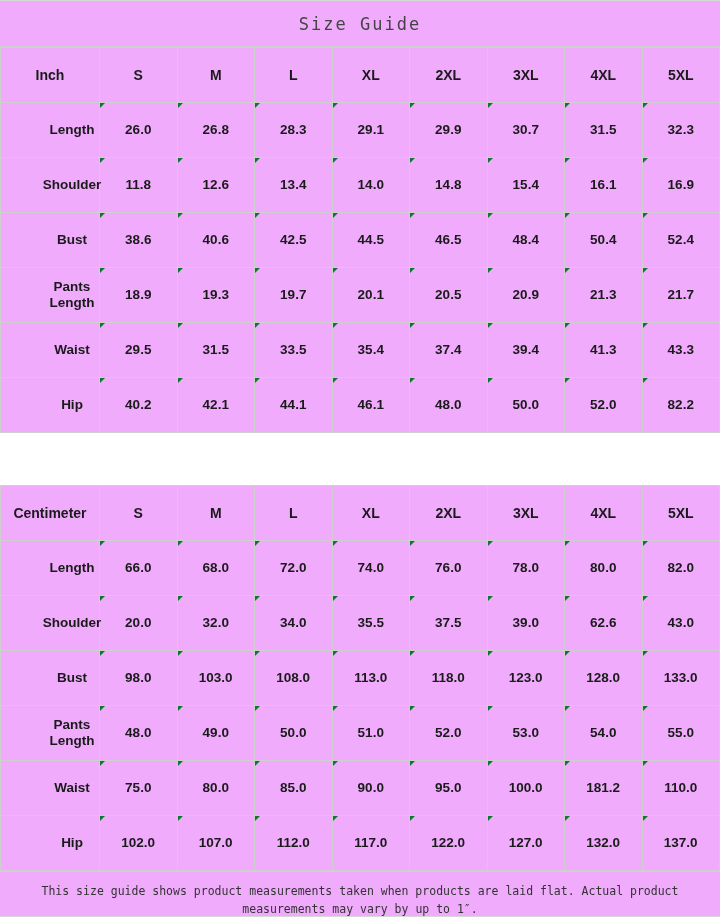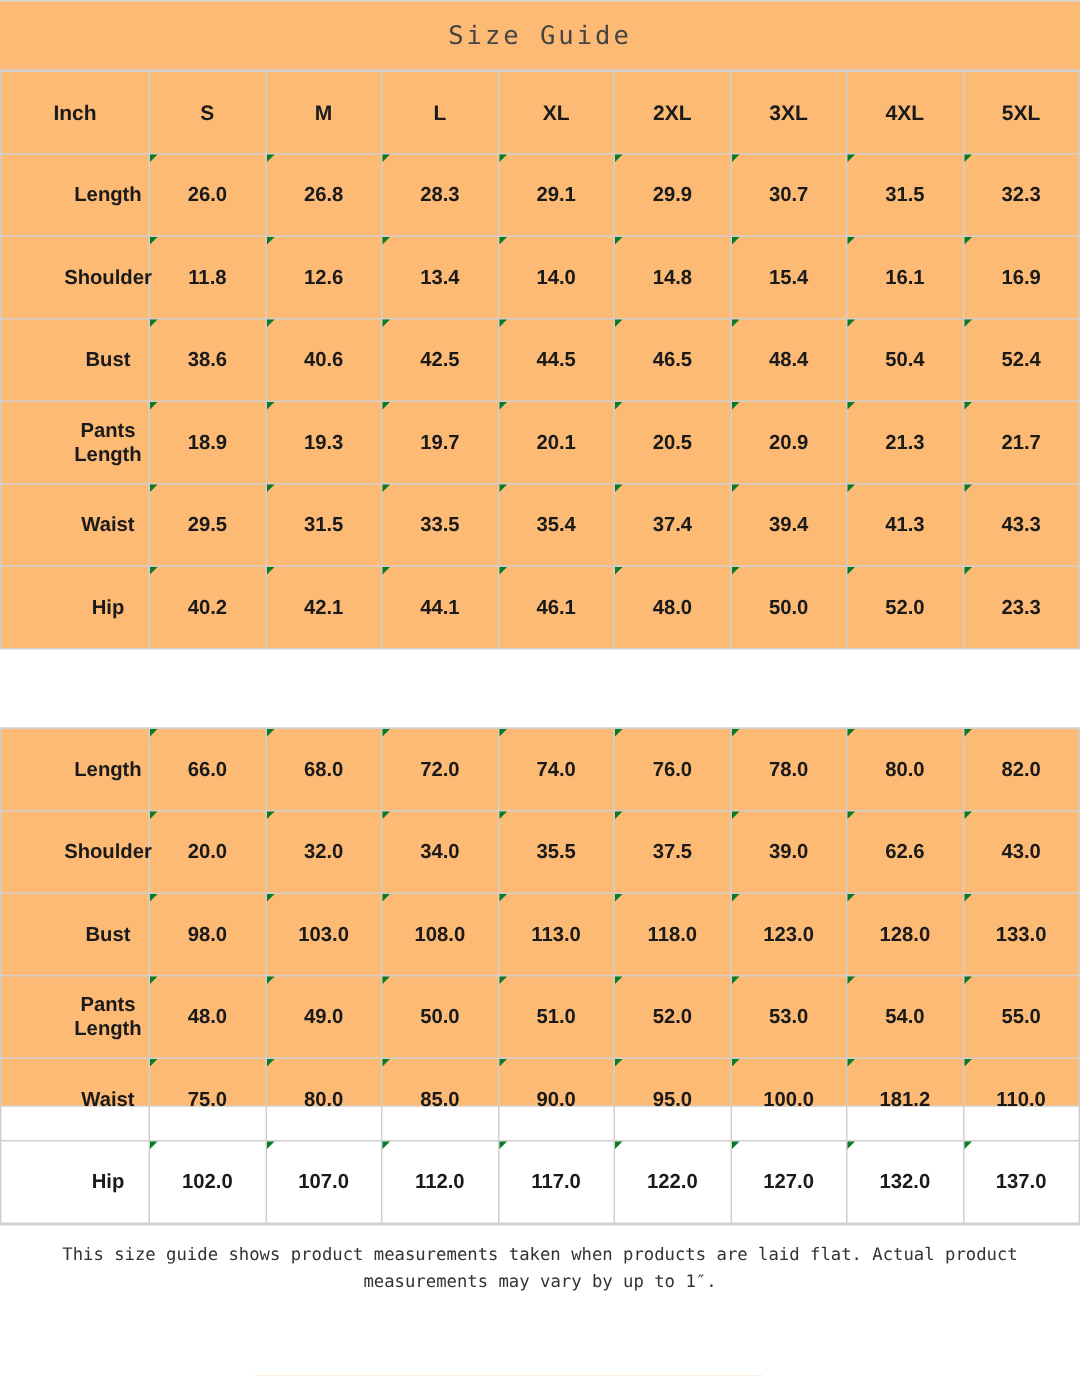--- a/index.html
+++ b/index.html
@@ -9,27 +9,27 @@
   }
   body {
     width: 720px;
     height: 917px;
     font-family: "Liberation Sans", sans-serif;
     color: #1a1a1a;
     overflow: hidden;
   }
   .page {
     width: 720px;
-    height: 738px;
+    height: 917px;
     position: relative;
     box-sizing: border-box;
     border: 1px solid #d8d8d8;
     border-left: none;
     border-right: none;
-    background: #fdba74;
+    background: #f0abfc;
   }
   .title {
     text-align: center;
     font-family: "DejaVu Sans Mono", monospace;
     font-size: 17px;
     letter-spacing: 2px;
     color: #444;
     padding: 13px 0 12px 0;
     border-bottom: 1px solid #cfcfcf;
   }
@@ -353,30 +353,59 @@
           <td>
             <span class="corner"></span>
             <div class="cellwrap">50.0</div>
           </td>
           <td>
             <span class="corner"></span>
             <div class="cellwrap">52.0</div>
           </td>
           <td>
             <span class="corner"></span>
-            <div class="cellwrap">23.3</div>
+            <div class="cellwrap">82.2</div>
           </td>
         </tr>
       </tbody>
   </table>
 
   <div class="gap"></div>
 
   <table class="size-table cm-block">
     <tbody id="cm-body">
+        <tr class="head-row">
+          <th class="rowhead">
+            <div class="cellwrap">Centimeter</div>
+          </th>
+          <th>
+            <div class="cellwrap">S</div>
+          </th>
+          <th>
+            <div class="cellwrap">M</div>
+          </th>
+          <th>
+            <div class="cellwrap">L</div>
+          </th>
+          <th>
+            <div class="cellwrap">XL</div>
+          </th>
+          <th>
+            <div class="cellwrap">2XL</div>
+          </th>
+          <th>
+            <div class="cellwrap">3XL</div>
+          </th>
+          <th>
+            <div class="cellwrap">4XL</div>
+          </th>
+          <th>
+            <div class="cellwrap">5XL</div>
+          </th>
+        </tr>
         <tr>
           <td class="rowhead">
             <div class="cellwrap two-line">Length</div>
           </td>
           <td>
             <span class="corner"></span>
             <div class="cellwrap">66.0</div>
           </td>
           <td>
             <span class="corner"></span>

